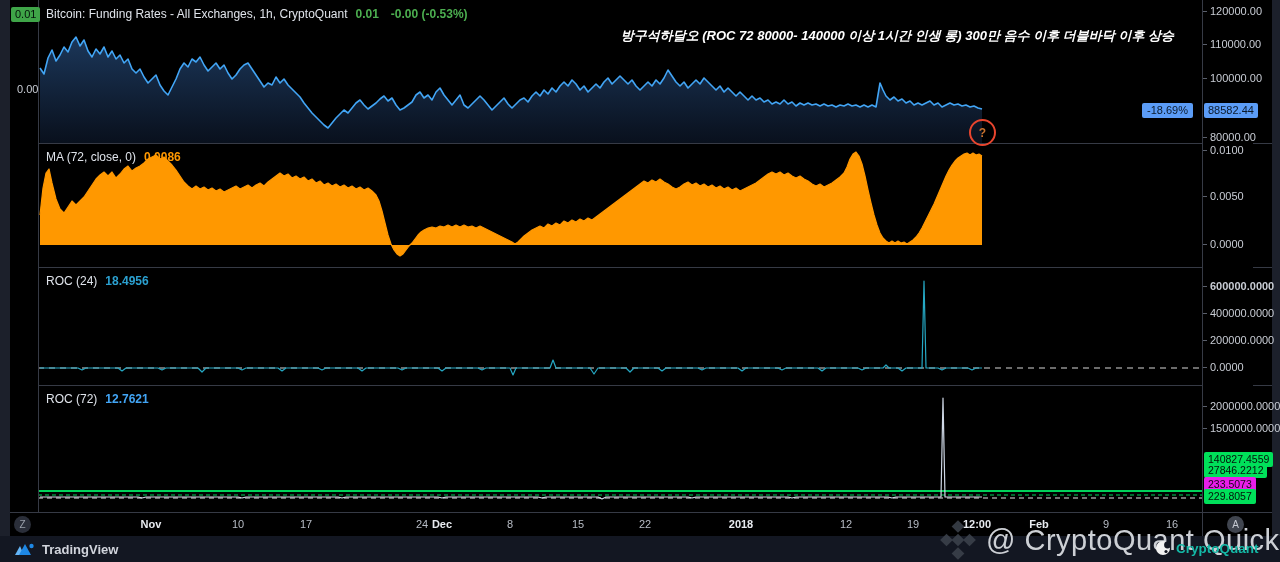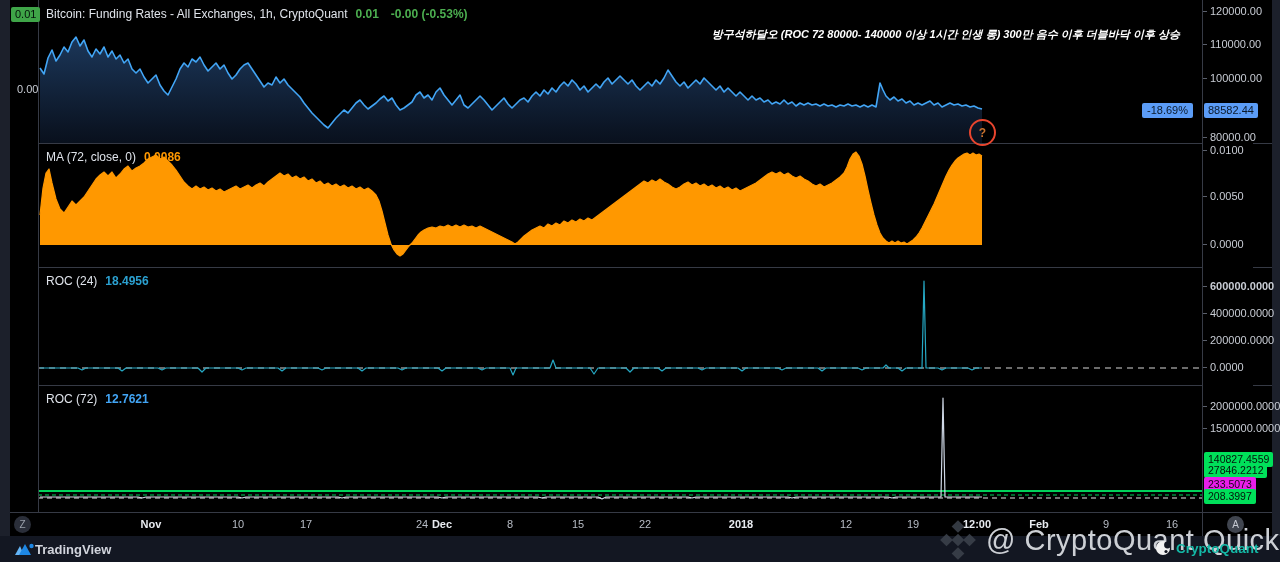--- a/index.html
+++ b/index.html
@@ -9,21 +9,21 @@
   .abs  { position:absolute; }
 
   .side-strip { background:#1c202b; }
   .sep  { background:#363a45; height:1px; }
 
   
   .legend { position:absolute; left:46px; font-size:12px; color:#dfe3ea; white-space:nowrap; z-index:20; }
   .legend .val { margin-left:8px; font-weight:bold; }
   .legend .chg { margin-left:12px; font-weight:bold; }
 
-  .annotation { position:absolute; top:27px; right:100px; font-size:11px; font-weight:bold;
+  .annotation { position:absolute; top:27px; right:106px; font-size:13px; font-weight:bold;
                 font-style:italic; color:#fff; z-index:20; white-space:nowrap; }
 
   
   .right-axis { position:absolute; left:1202px; top:0; width:51px; height:512px; background:#000;
                 border-left:1px solid #363a45; z-index:15; }
   .left-axis  { position:absolute; left:10px; top:0; width:28px; height:512px; background:#000; z-index:15; }
   .plot-border-left { position:absolute; left:38px; top:0; width:1px; height:512px; background:#363a45; z-index:14; }
   .tick { position:absolute; left:7px; font-size:11px; color:#c8ccd4; white-space:nowrap; }
   .tick-dash { position:absolute; left:0; width:4px; height:1px; background:#5a5f6b; }
   .badge { position:absolute; font-size:11px; padding:1px 4px 2px 4px; border-radius:2px;
@@ -42,21 +42,21 @@
   .time-corner { position:absolute; left:1202px; top:512px; width:70px; height:24px; background:#000;
                  border-top:1px solid #363a45; border-left:1px solid #363a45; z-index:12; }
   .tlabel { position:absolute; top:5px; transform:translateX(-50%); font-size:11px; color:#b7bcc5; }
   .tlabel.strong { color:#e8ebf0; font-weight:bold; }
   .circle-btn { position:absolute; width:17px; height:17px; border-radius:50%; background:#2a2e39;
                 color:#9aa0ab; font-size:10px; display:flex; align-items:center; justify-content:center; }
 
   
   .bottom-bar { position:absolute; left:0; top:536px; width:1280px; height:26px; background:#131722;
                 display:flex; align-items:center; z-index:25; }
-  .tv-brand { display:flex; align-items:center; margin-left:14px; }
+  .tv-brand { display:flex; align-items:center; gap:7px; margin-left:14px; }
   .tv-text { font-size:13px; font-weight:bold; color:#d1d4dc; }
 
   .watermark { position:absolute; left:938px; top:518px; height:44px; display:flex; align-items:center;
                z-index:40; pointer-events:none; }
   .watermark-text { font-size:29px; color:#cdd0d5; white-space:nowrap; margin-left:8px; letter-spacing:0.5px; }
   .cq-brand { position:absolute; left:1155px; top:540px; display:flex; align-items:center; gap:5px; z-index:45; }
   .cq-text { font-size:13.5px; font-weight:bold; color:#14b8a6;text-align:center; }
 
   
   .q-circle { position:absolute; left:969px; top:119px; width:27px; height:27px; border:2px solid #e8452e;
@@ -132,21 +132,21 @@
       <div class="tick" style="top: 334px;">200000.0000</div>
       <div class="tick-dash" style="top: 367px;"></div>
       <div class="tick" style="top: 361px;">0.0000</div>
       <div class="tick-dash" style="top: 406px;"></div>
       <div class="tick" style="top: 400px;">2000000.0000</div>
       <div class="tick-dash" style="top: 428px;"></div>
       <div class="tick" style="top: 422px;">1500000.0000</div>
       <div class="badge green" style="left: 1px; top: 452px;">140827.4559</div>
       <div class="badge green" style="left: 1px; top: 463px;">27846.2212</div>
       <div class="badge magenta" style="left: 1px; top: 477px;">233.5073</div>
-      <div class="badge green" style="left: 1px; top: 489px;">208.3997</div>
+      <div class="badge green" style="left: 1px; top: 489px;">229.8057</div>
       <div class="badge blue" style="left: 1px; top: 103px;">88582.44</div>
     </div>
 
   <div class="legend" style="top:7px;">
     <span>Bitcoin: Funding Rates - All Exchanges, 1h, CryptoQuant</span><span class="val" style="color:#4caf50">0.01</span><span class="chg" style="color:#4caf50">-0.00 (-0.53%)</span>
   </div>
   <div class="legend" style="top:150px;">
     <span>MA (72, close, 0)</span><span class="val" style="color:#ff9800">0.0086</span>
   </div>
   <div class="legend" style="top:274px;">

